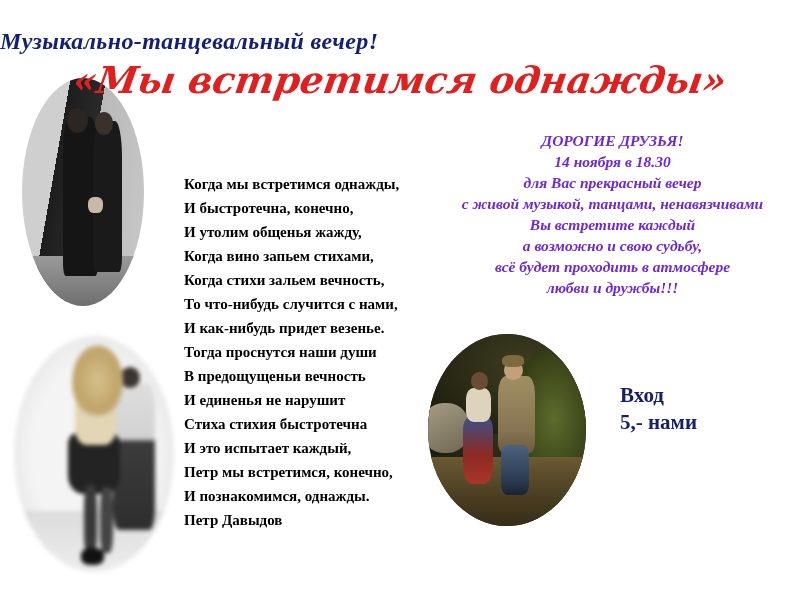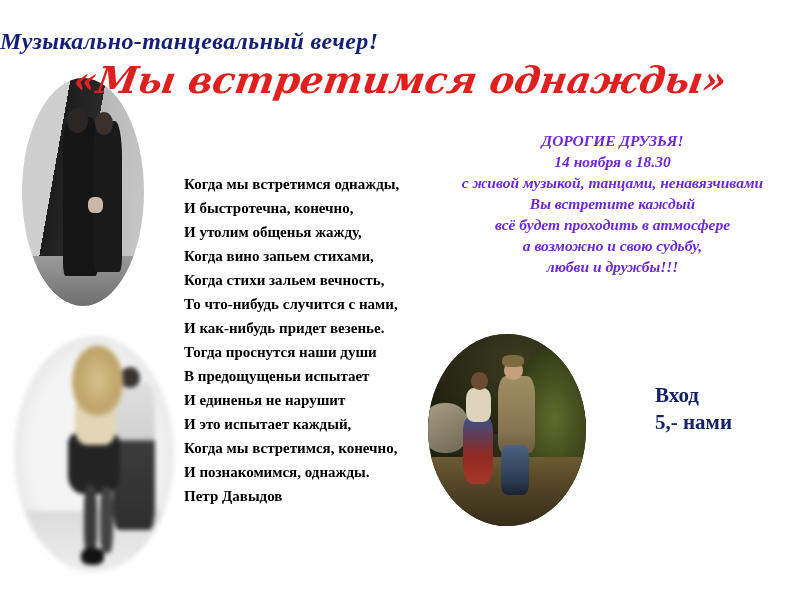--- a/index.html
+++ b/index.html
@@ -308,21 +308,21 @@
     left: 620px;
     top: 382px;
     z-index: 5;
     font-family: "Liberation Serif", "DejaVu Serif", serif;
     font-weight: bold;
     font-size: 21px;
     line-height: 27px;
     color: #16216b;
     white-space: nowrap;
   }
-  .price div { white-space: nowrap; margin-left: 35px; }
+  .price div { white-space: nowrap; }
 </style>
 </head>
 <body>
 
 <div id="poster">
 
   <div class="title-main">Музыкально-танцевальный вечер!</div>
   <div class="title-script">«Мы встретимся однажды»</div>
 
   <div class="photo-couple">
@@ -362,35 +362,37 @@
 
   <div class="poem">
     <div>Когда мы встретимся однажды,</div>
     <div>И быстротечна, конечно,</div>
     <div>И утолим общенья жажду,</div>
     <div>Когда вино запьем стихами,</div>
     <div>Когда стихи зальем вечность,</div>
     <div>То что-нибудь случится с нами,</div>
     <div>И как-нибудь придет везенье.</div>
     <div>Тогда проснутся наши души</div>
-    <div>В предощущеньи испытает</div>
+    <div>В предощущеньи вечность</div>
     <div>И единенья не нарушит</div>
+    <div>Стиха стихия быстротечна</div>
     <div>И это испытает каждый,</div>
-    <div>Когда мы встретимся, конечно,</div>
+    <div>Петр мы встретимся, конечно,</div>
     <div>И познакомимся, однажды.</div>
     <div>Петр Давыдов</div>
   </div>
 
   <div class="invitation">
     <div>ДОРОГИЕ ДРУЗЬЯ!</div>
     <div>14 ноября в 18.30</div>
+    <div>для Вас прекрасный вечер</div>
     <div>с живой музыкой, танцами, ненавязчивами</div>
     <div>Вы встретите каждый</div>
+    <div>а возможно и свою судьбу,</div>
     <div>всё будет проходить в атмосфере</div>
-    <div>а возможно и свою судьбу,</div>
     <div>любви и дружбы!!!</div>
   </div>
 
   <div class="price">
     <div>Вход</div>
     <div>5,- нами</div>
   </div>
 
 </div>
 

